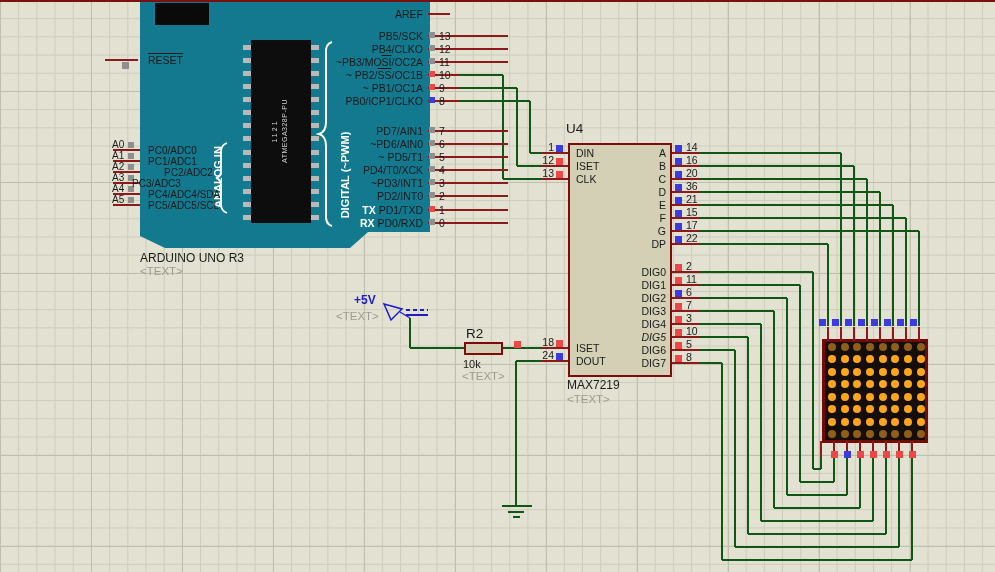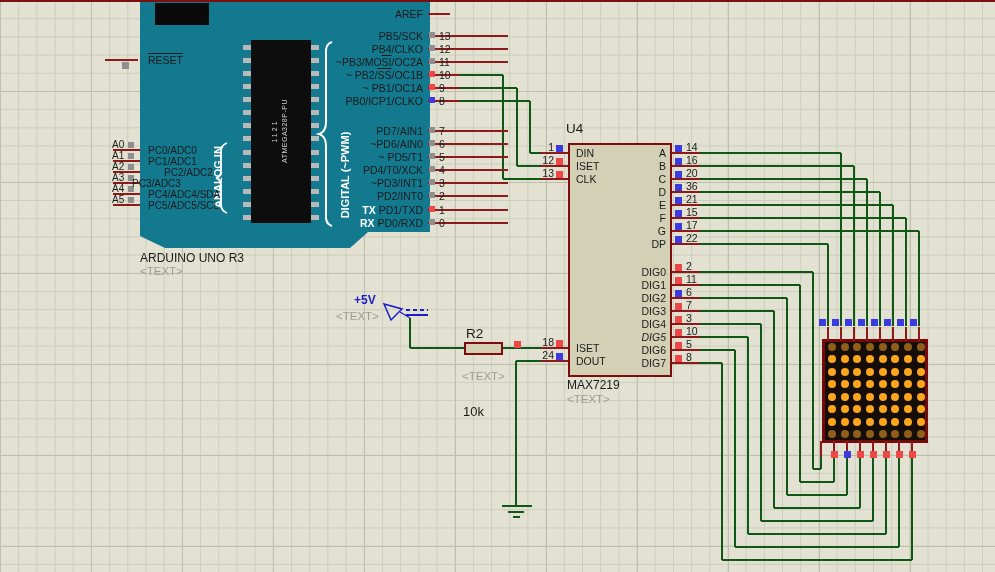--- a/index.html
+++ b/index.html
@@ -37,21 +37,21 @@
   #t-arduino-title{left:140px;top:252px;font-size:12px;}
   #t-arduino-text{left:140px;top:265px;font-size:11.5px;}
   #u4-body{left:568px;top:143px;width:100px;height:230px;background:#d3d0b5;
            border:2px solid #7e0b0b;z-index:1;}
   #t-u4-ref{left:566px;top:121px;}
   #t-u4-part{left:567px;top:379px;font-size:12px;}
   #t-u4-text{left:567px;top:393px;font-size:11.5px;}
   #r2-body{left:464px;top:342px;width:35px;height:9px;background:#d3d0b5;
            border:2px solid #7e0b0b;z-index:3;}
   #t-r2-ref{left:466px;top:326px;}
-  #t-r2-val{left:463px;top:358px;font-size:13px;margin-top:48px;}
+  #t-r2-val{left:463px;top:358px;font-size:11px;}
   #t-r2-text{left:462px;top:370px;font-size:11.5px;}
   #t-5v{left:354px;top:294px;font-size:12px;}
   #t-5v-text{left:336px;top:310px;font-size:11.5px;}
   #matrix-body{left:822px;top:339px;width:100px;height:98px;background:#150d08;
                border:3px solid #760909;z-index:1;}
   #topline{left:0;top:0;width:995px;height:2px;background:#7a1111;z-index:2;}
   svg{position:absolute;z-index:6;overflow:visible;}
 </style>
 </head>
 <body>

